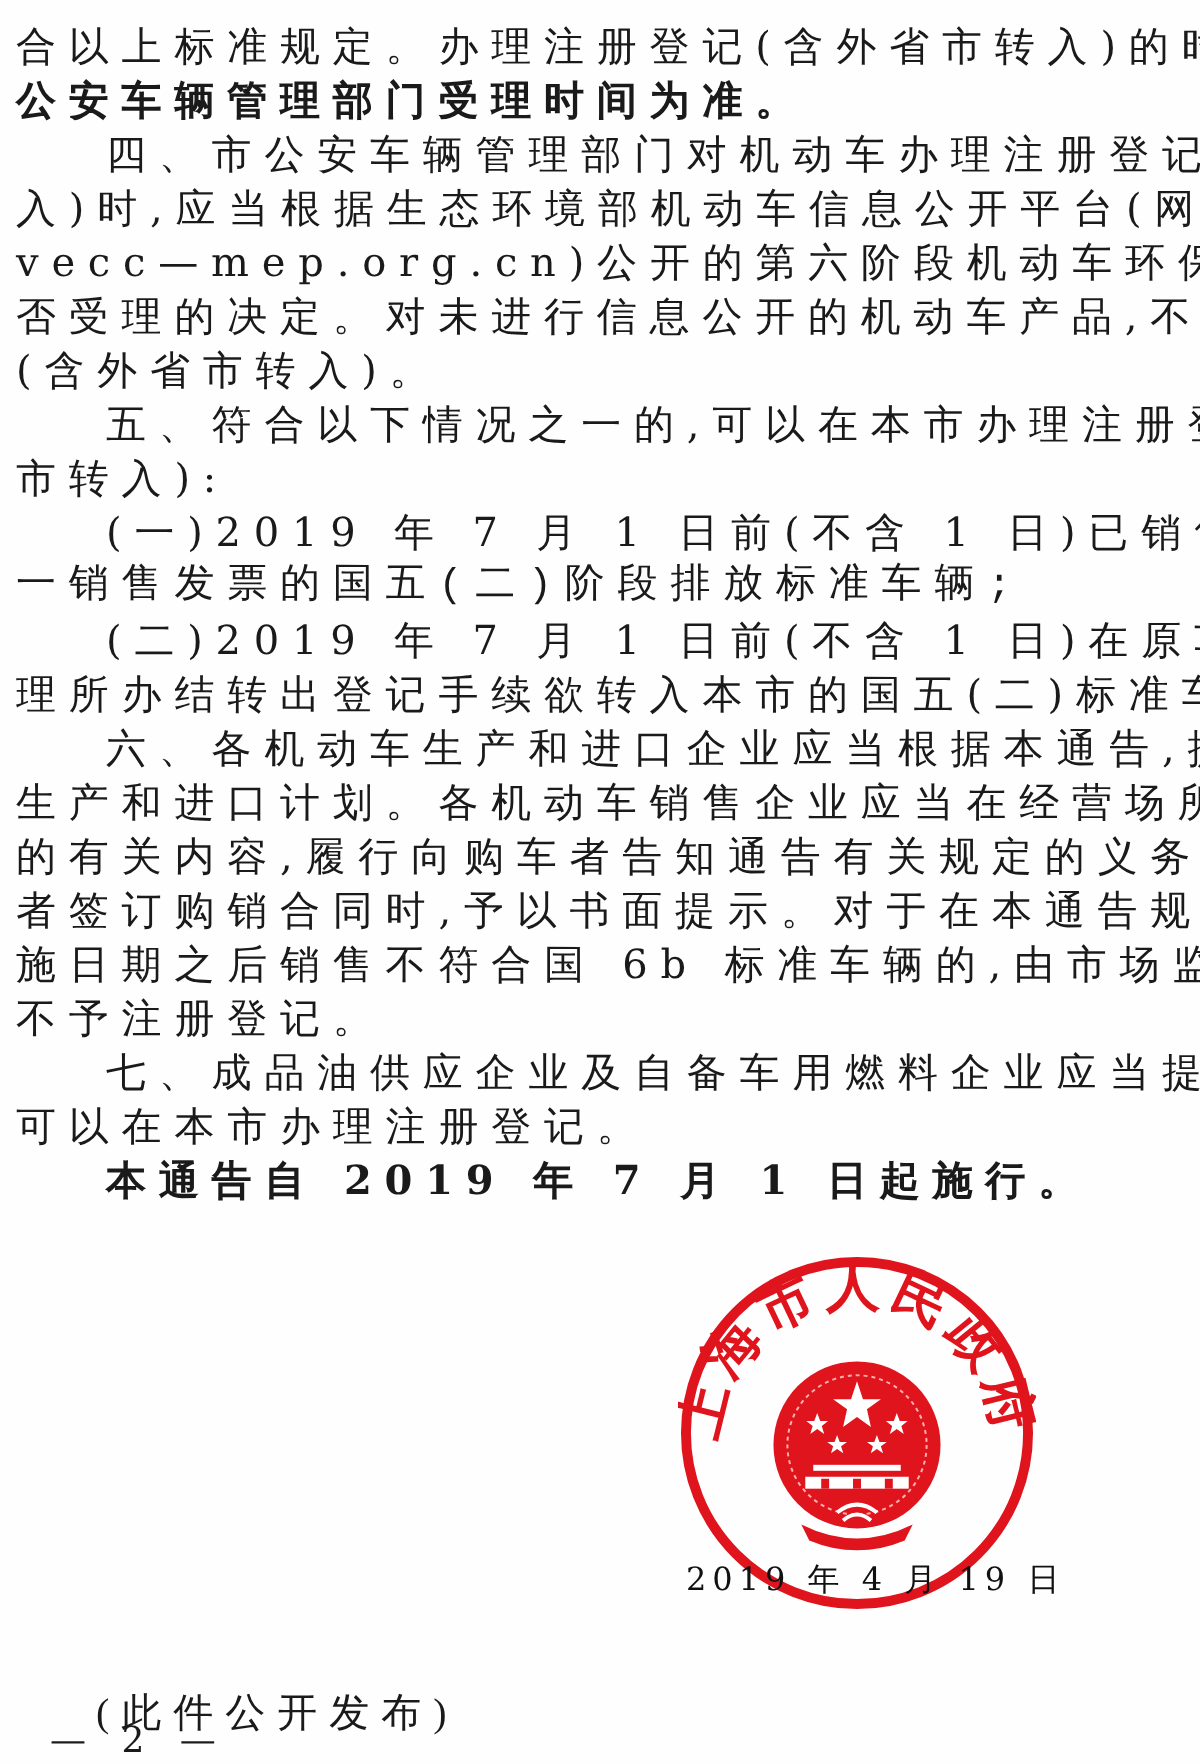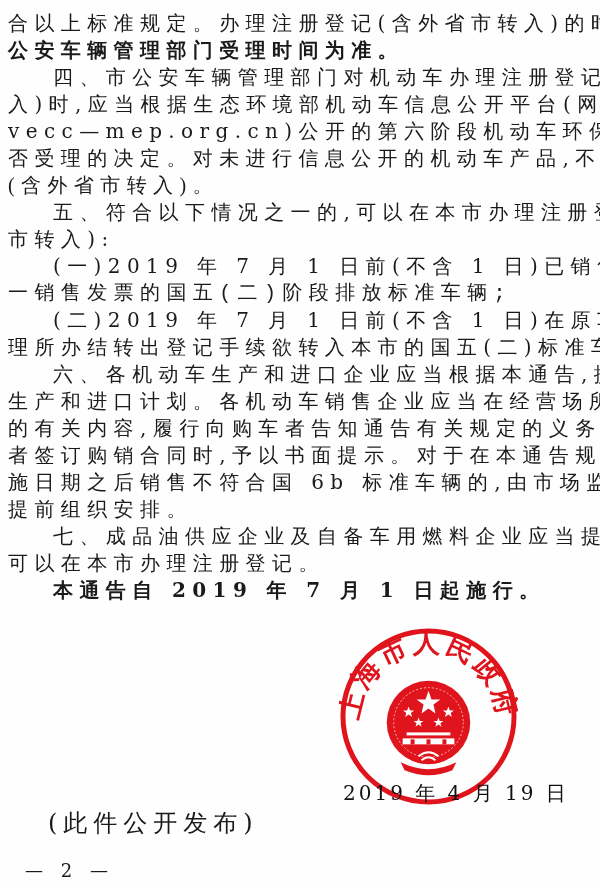--- a/index.html
+++ b/index.html
@@ -8,49 +8,49 @@
     font-family: "DejaVu Serif", "Liberation Serif", serif;
     color:#1a1a1a;
   }
   .line {
     position:absolute; left:8px; white-space:nowrap;
     font-size:20px; line-height:27px; letter-spacing:6.4px;
   }
   .indent { left:53px; }
   .seal { position:absolute; left:339px; top:627px; width:179px; height:179px; }
   .date {
-    position:absolute; left:343px; top:780px; font-size:20px; letter-spacing:3px;
+    position:absolute; left:343px; top:780px; font-size:16px; letter-spacing:3px;
     white-space:nowrap; color:#111;
   }
-  .footnote { position:absolute; left:48px; top:807px; font-size:24px; letter-spacing:6px; white-space:nowrap; }
+  .footnote { position:absolute; left:48px; top:843px; font-size:20px; letter-spacing:6px; white-space:nowrap;font-family:Liberation Serif, serif; }
   .pagenum { position:absolute; left:25px; top:860px; font-size:18px; letter-spacing:6px; white-space:nowrap; }
 </style>
 </head>
 <body>
 
 <div id="lines">
     <div class="line" style="top: 10px;">合以上标准规定。办理注册登记(含外省市转入)的时间,以本市</div>
     <div class="line" style="top: 37px; font-weight: bold;">公安车辆管理部门受理时间为准。</div>
     <div class="line indent" style="top: 64px;">四、市公安车辆管理部门对机动车办理注册登记(含外省市转</div>
     <div class="line" style="top: 91px;">入)时,应当根据生态环境部机动车信息公开平台(网址:www.</div>
     <div class="line" style="top: 118px;">vecc—mep.org.cn)公开的第六阶段机动车环保车型目录,作出是</div>
     <div class="line" style="top: 145px;">否受理的决定。对未进行信息公开的机动车产品,不予注册登记</div>
-    <div class="line" style="top: 172px; font-family: Liberation Serif, serif;">(含外省市转入)。</div>
+    <div class="line" style="top: 172px;">(含外省市转入)。</div>
     <div class="line indent" style="top: 199px;">五、符合以下情况之一的,可以在本市办理注册登记(含外省</div>
     <div class="line" style="top: 226px;">市转入):</div>
     <div class="line indent" style="top: 253px;">(一)2019 年 7 月 1 日前(不含 1 日)已销售并开具机动车统</div>
     <div class="line" style="top: 280px; font-family: Liberation Mono, monospace;">一销售发票的国五(二)阶段排放标准车辆;</div>
     <div class="line indent" style="top: 307px;">(二)2019 年 7 月 1 日前(不含 1 日)在原车辆注册地车辆管</div>
     <div class="line" style="top: 334px;">理所办结转出登记手续欲转入本市的国五(二)标准车辆。</div>
     <div class="line indent" style="top: 361px;">六、各机动车生产和进口企业应当根据本通告,提前组织安排</div>
     <div class="line" style="top: 388px;">生产和进口计划。各机动车销售企业应当在经营场所明示本通告</div>
     <div class="line" style="top: 415px;">的有关内容,履行向购车者告知通告有关规定的义务,并在与购车</div>
     <div class="line" style="top: 442px;">者签订购销合同时,予以书面提示。对于在本通告规定的标准实</div>
     <div class="line" style="top: 469px;">施日期之后销售不符合国 6b 标准车辆的,由市场监管部门依法追</div>
-    <div class="line" style="top: 496px;">提前组织安排。</div>
+    <div class="line" style="top: 496px;">不予注册登记。</div>
     <div class="line indent" style="top: 523px;">七、成品油供应企业及自备车用燃料企业应当提供第六阶段</div>
     <div class="line" style="top: 550px;">可以在本市办理注册登记。</div>
     <div class="line indent" style="top: 577px; font-weight: bold;">本通告自 2019 年 7 月 1 日起施行。</div>
   </div>
 
 <svg class="seal" viewBox="0 0 180 180">
   <defs>
     <path id="arc" d="M 28 128 A 70 70 0 1 1 152 128" fill="none"></path>
   </defs>
   <circle cx="90" cy="90" r="86" fill="none" stroke="#e0141c" stroke-width="5"></circle>

